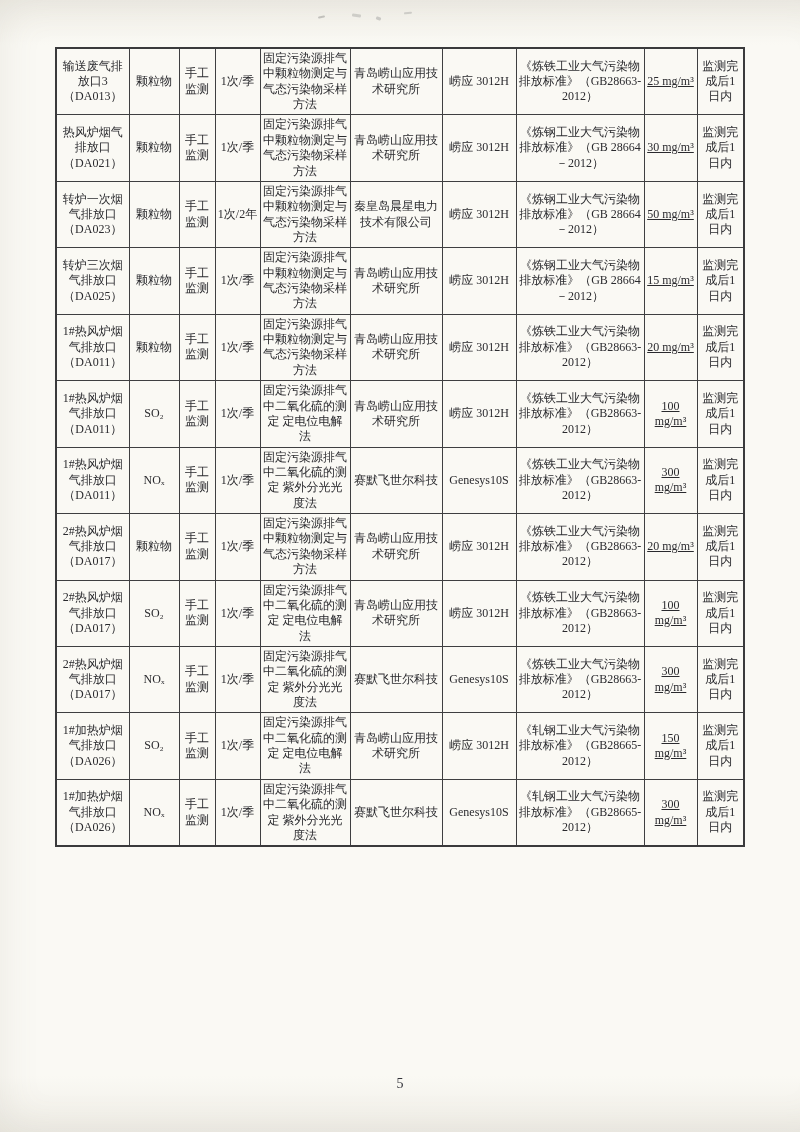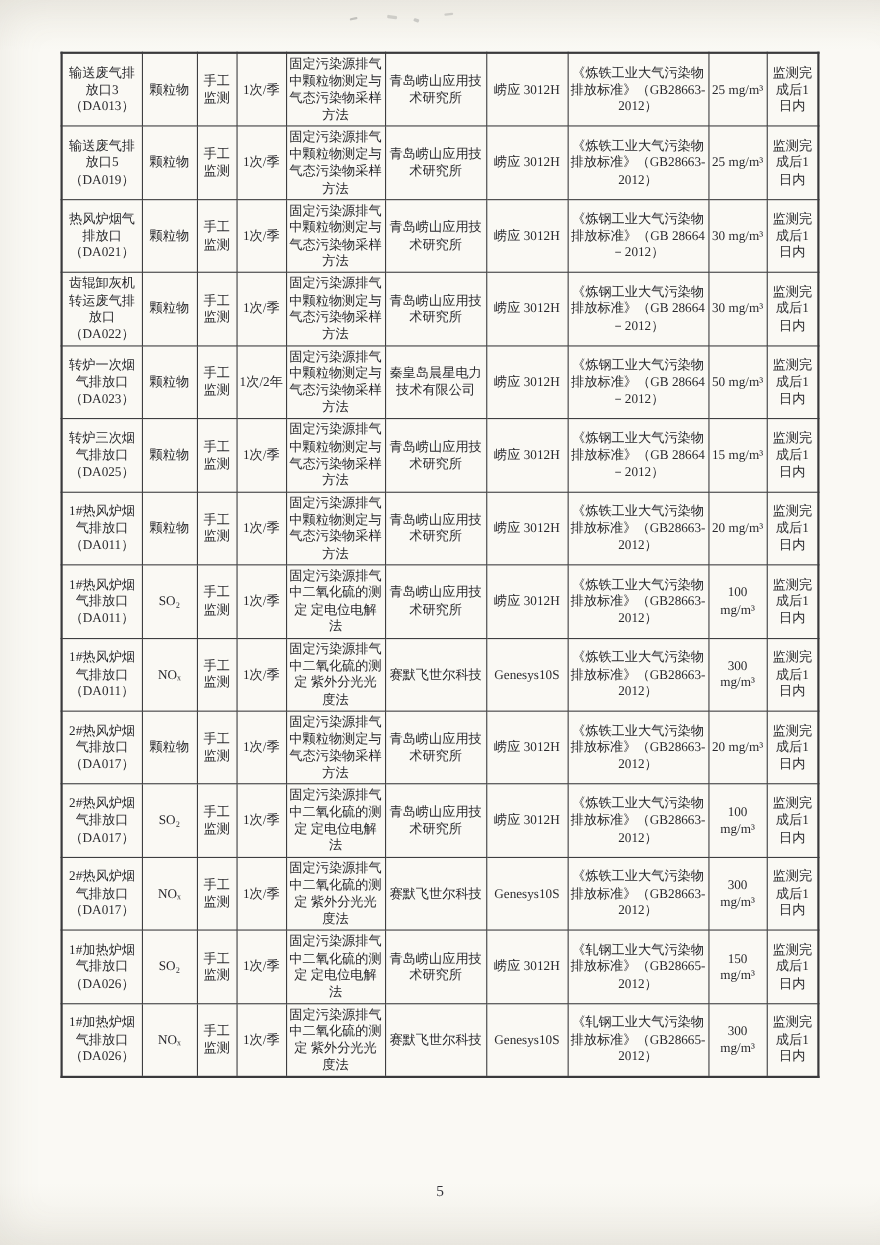--- a/index.html
+++ b/index.html
@@ -31,21 +31,21 @@
     border:1px solid #3f3f41;
     text-align:center;vertical-align:middle;
     padding:2px 2px;
     font-size:12px;line-height:1.28;
     color:#2a2a2e;
     word-break:break-word;
   }
   
   td.c-outlet{font-size:12px;}
   td.c-pollutant{font-size:12px;}
-  td.c-limit{font-size:11px;}
+  td.c-limit{font-size:11px;text-decoration:underline;}
   td.c-instrument{font-size:11.5px;}
   td.c-standard{font-size:12px;}
   td.c-method{font-size:12px;}
   .page-number{
     position:absolute;left:370px;top:1076px;width:60px;
     text-align:center;font-size:14px;color:#33333a;
   }
 </style>
 </head>
 <body>
@@ -77,45 +77,21 @@
       <td class="c-type">手工监测</td>
       <td class="c-freq">1次/季</td>
       <td class="c-method">固定污染源排气中颗粒物测定与气态污染物采样方法</td>
       <td class="c-institute">青岛崂山应用技术研究所</td>
       <td class="c-instrument">崂应 3012H</td>
       <td class="c-standard">《炼铁工业大气污染物排放标准》（GB28663-2012）</td>
       <td class="c-limit">25 mg/m³</td>
       <td class="c-disclosure">监测完成后1日内</td>
     </tr>
         <tr>
-      <td class="c-outlet">输送废气排放口5（DA019）</td>
-      <td class="c-pollutant">颗粒物</td>
-      <td class="c-type">手工监测</td>
-      <td class="c-freq">1次/季</td>
-      <td class="c-method">固定污染源排气中颗粒物测定与气态污染物采样方法</td>
-      <td class="c-institute">青岛崂山应用技术研究所</td>
-      <td class="c-instrument">崂应 3012H</td>
-      <td class="c-standard">《炼铁工业大气污染物排放标准》（GB28663-2012）</td>
-      <td class="c-limit">25 mg/m³</td>
-      <td class="c-disclosure">监测完成后1日内</td>
-    </tr>
-        <tr>
       <td class="c-outlet">热风炉烟气排放口（DA021）</td>
-      <td class="c-pollutant">颗粒物</td>
-      <td class="c-type">手工监测</td>
-      <td class="c-freq">1次/季</td>
-      <td class="c-method">固定污染源排气中颗粒物测定与气态污染物采样方法</td>
-      <td class="c-institute">青岛崂山应用技术研究所</td>
-      <td class="c-instrument">崂应 3012H</td>
-      <td class="c-standard">《炼钢工业大气污染物排放标准》（GB 28664－2012）</td>
-      <td class="c-limit">30 mg/m³</td>
-      <td class="c-disclosure">监测完成后1日内</td>
-    </tr>
-        <tr>
-      <td class="c-outlet">齿辊卸灰机转运废气排放口（DA022）</td>
       <td class="c-pollutant">颗粒物</td>
       <td class="c-type">手工监测</td>
       <td class="c-freq">1次/季</td>
       <td class="c-method">固定污染源排气中颗粒物测定与气态污染物采样方法</td>
       <td class="c-institute">青岛崂山应用技术研究所</td>
       <td class="c-instrument">崂应 3012H</td>
       <td class="c-standard">《炼钢工业大气污染物排放标准》（GB 28664－2012）</td>
       <td class="c-limit">30 mg/m³</td>
       <td class="c-disclosure">监测完成后1日内</td>
     </tr>

